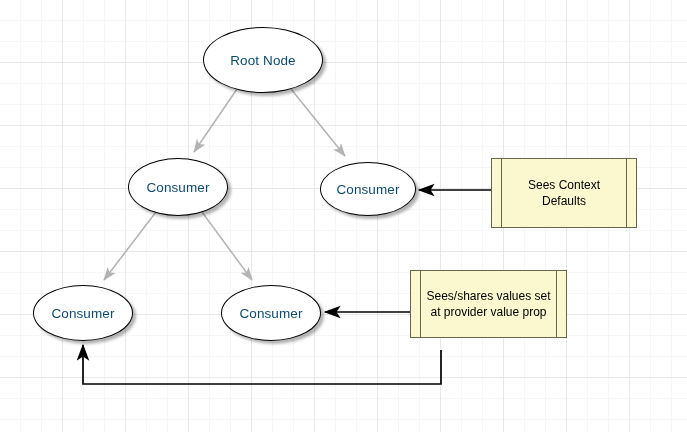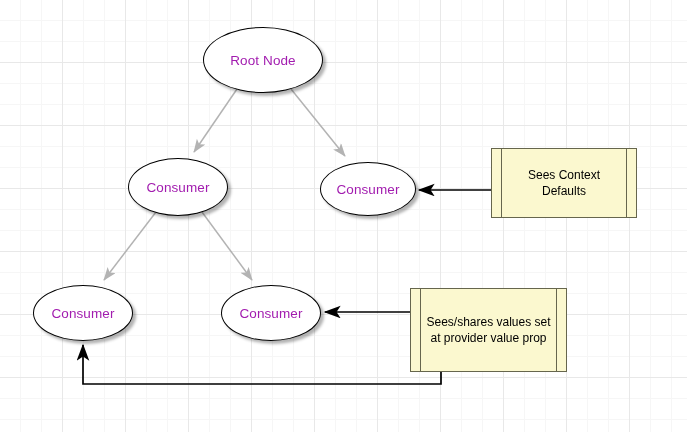--- a/index.html
+++ b/index.html
@@ -35,21 +35,21 @@
   }
   .node {
     position: absolute;
     display: flex;
     align-items: center;
     justify-content: center;
     box-sizing: border-box;
     border: 1.6px solid #000000;
     border-radius: 50%;
     background: #ffffff;
-    color: #a21caf;
+    color: #0c4a6e;
     font-size: 13.5px;
     font-family: "Liberation Sans", sans-serif;
     letter-spacing: 0.1px;
     box-shadow: 3px 3px 3px rgba(0,0,0,0.30);
     white-space: nowrap;
   }
   .note {
     position: absolute;
     box-sizing: border-box;
     border: 1.4px solid #66664d;
@@ -120,25 +120,25 @@
   </div>
 
   <div class="node" style="left:33px; top:285px; width:100px; height:56px;">
     <span>Consumer</span>
   </div>
 
   <div class="node" style="left:221px; top:285px; width:100px; height:56px;">
     <span>Consumer</span>
   </div>
 
-  <div class="note" style="left:491px; top:148px; width:146px; height:70px;">
+  <div class="note" style="left:491px; top:158px; width:146px; height:70px;">
     <span class="bar-l"></span>
     <span class="bar-r"></span>
     <span class="note-text">Sees Context Defaults</span>
   </div>
 
-  <div class="note" style="left:410px; top:288px; width:157px; height:84px;justify-content:center;">
+  <div class="note" style="left:410px; top:270px; width:157px; height:68px;justify-content:center;">
     <span class="bar-l"></span>
     <span class="bar-r"></span>
     <span class="note-text">Sees/shares values set at provider value prop</span>
   </div>
 
 </div>
 
 </body></html>

